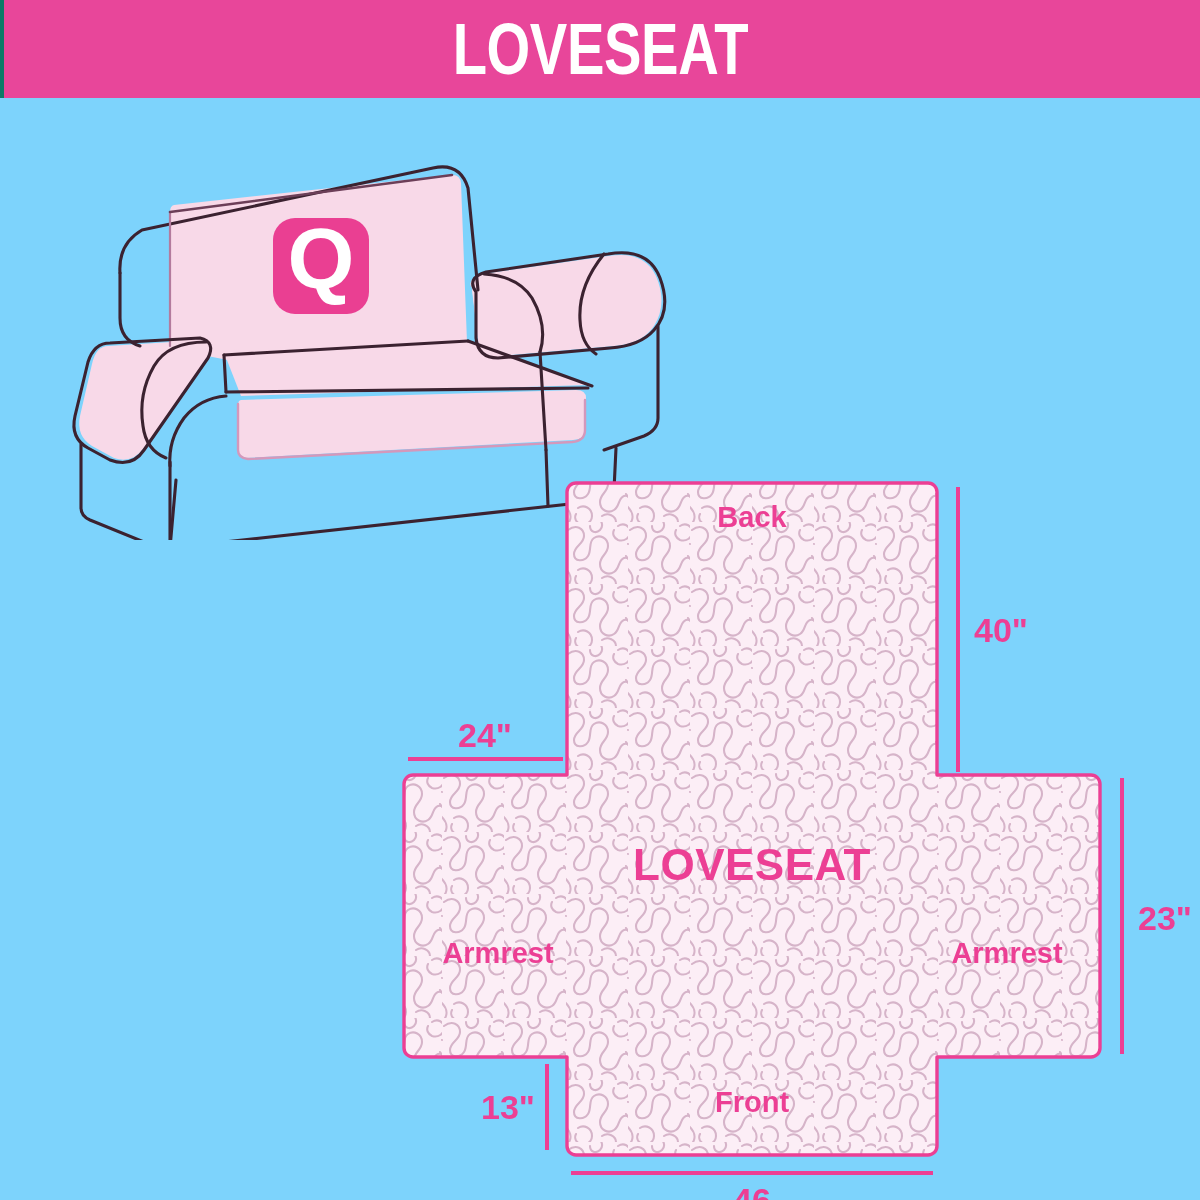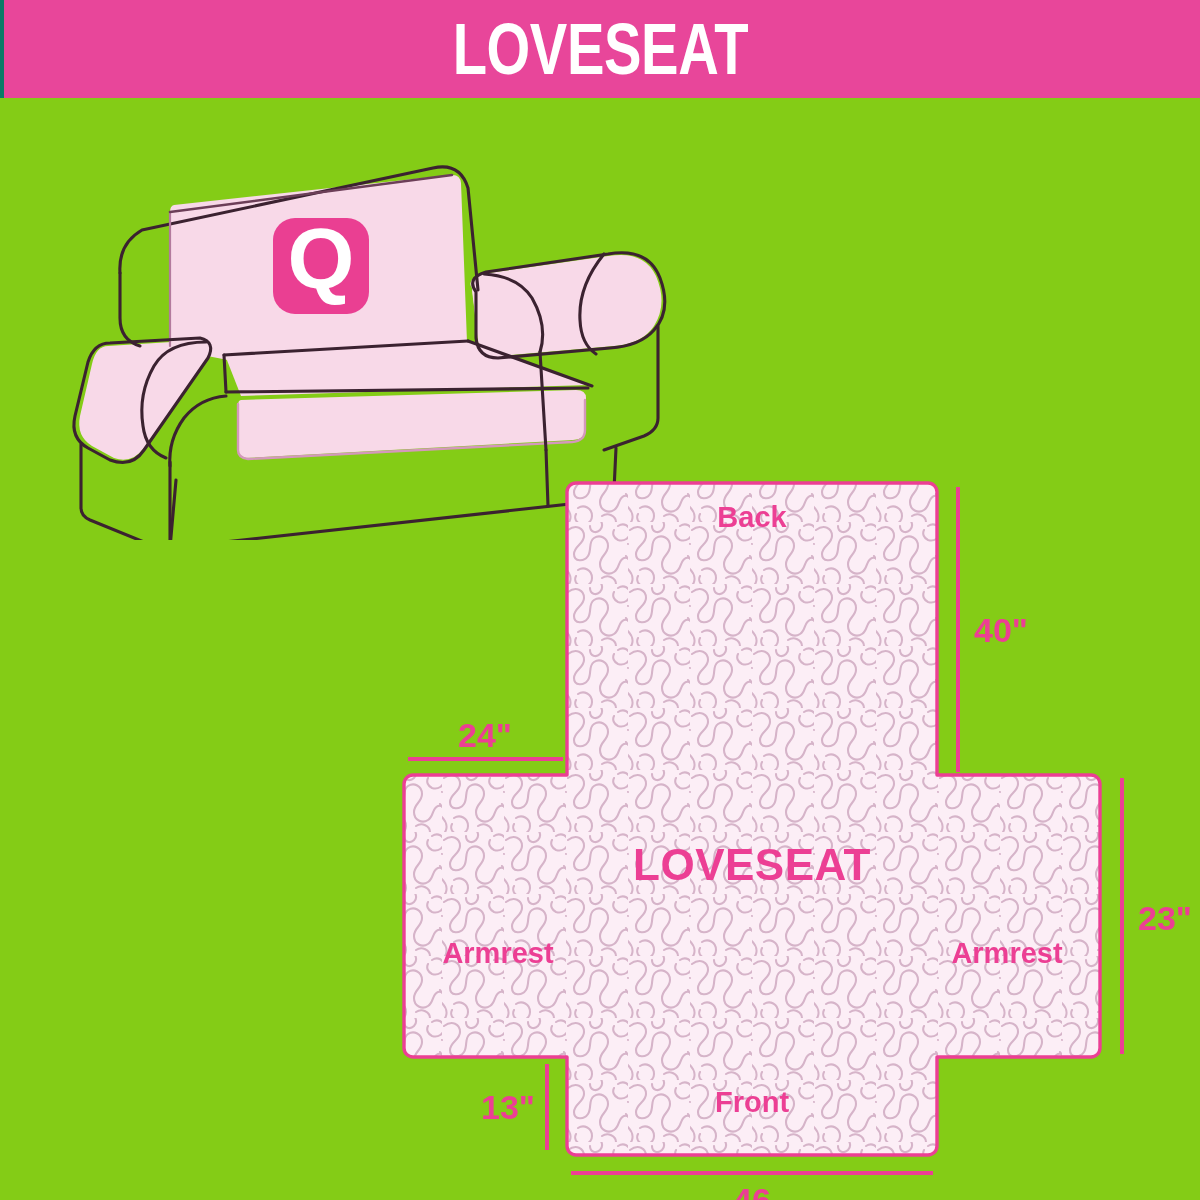--- a/index.html
+++ b/index.html
@@ -10,21 +10,21 @@
   body {
     width: 1200px;
     height: 1200px;
     font-family: "Liberation Sans", sans-serif;
     overflow: hidden;
   }
   #page {
     position: relative;
     width: 1200px;
     height: 1200px;
-    background: #84cc16;
+    background: #7dd3fc;
   }
 
   
   #header-banner {
     position: absolute;
     left: 0; top: 0;
     width: 1200px;
     height: 98px;
     background: #e8469a;
     display: flex;

